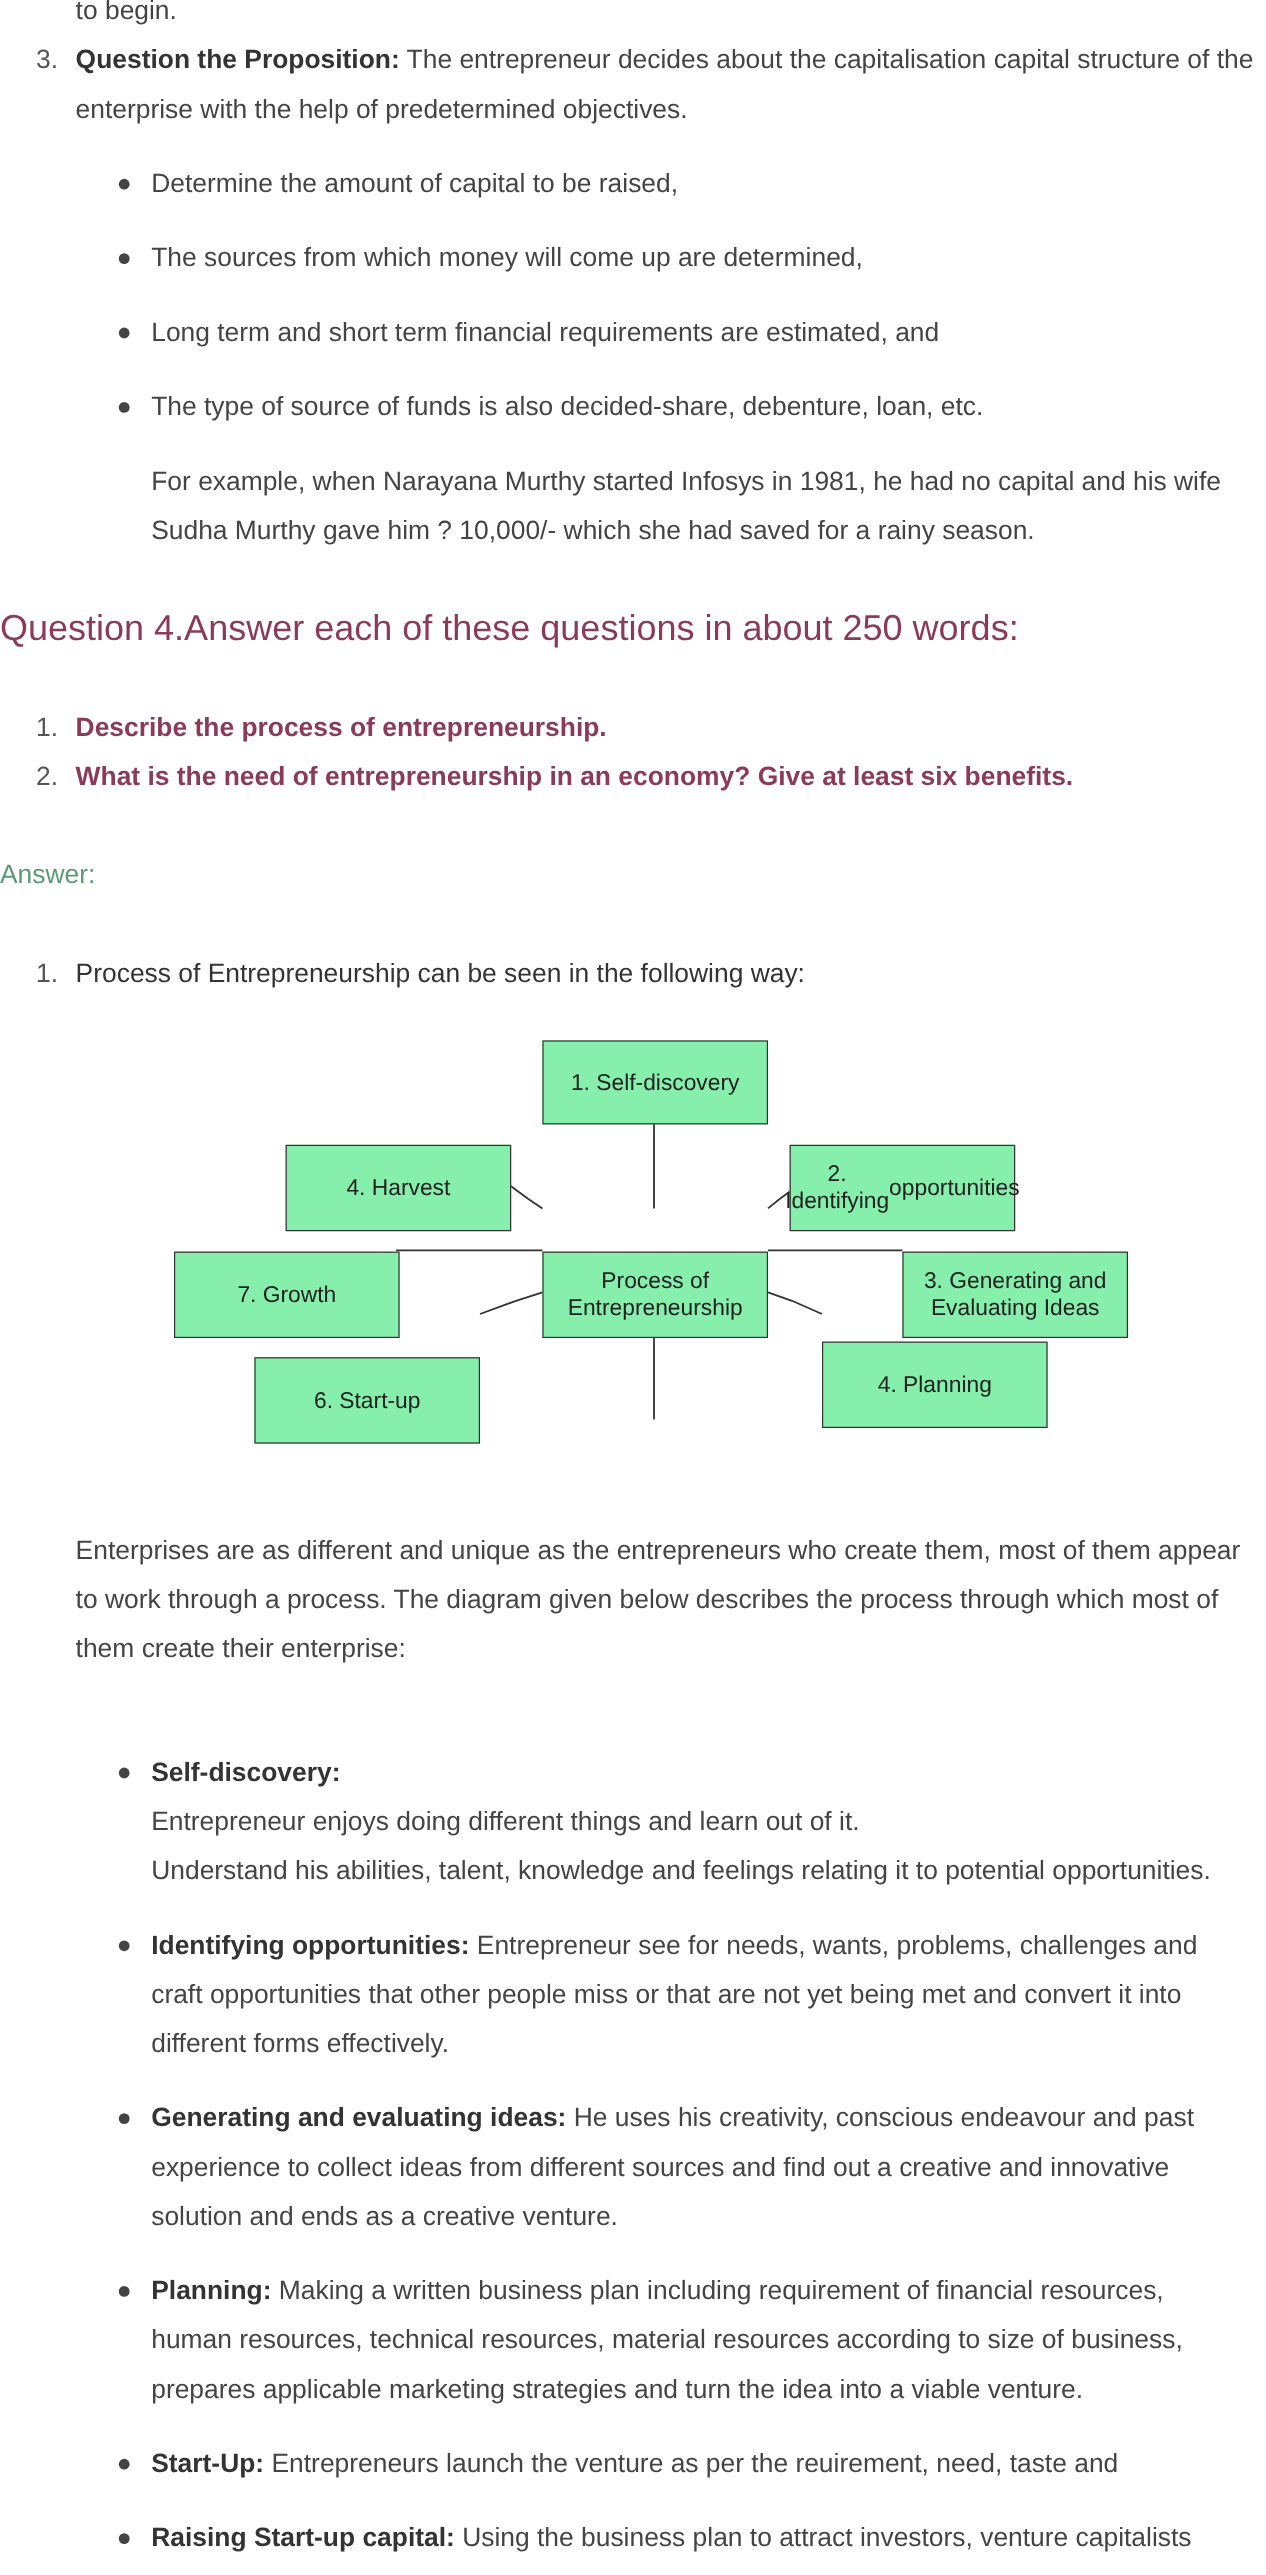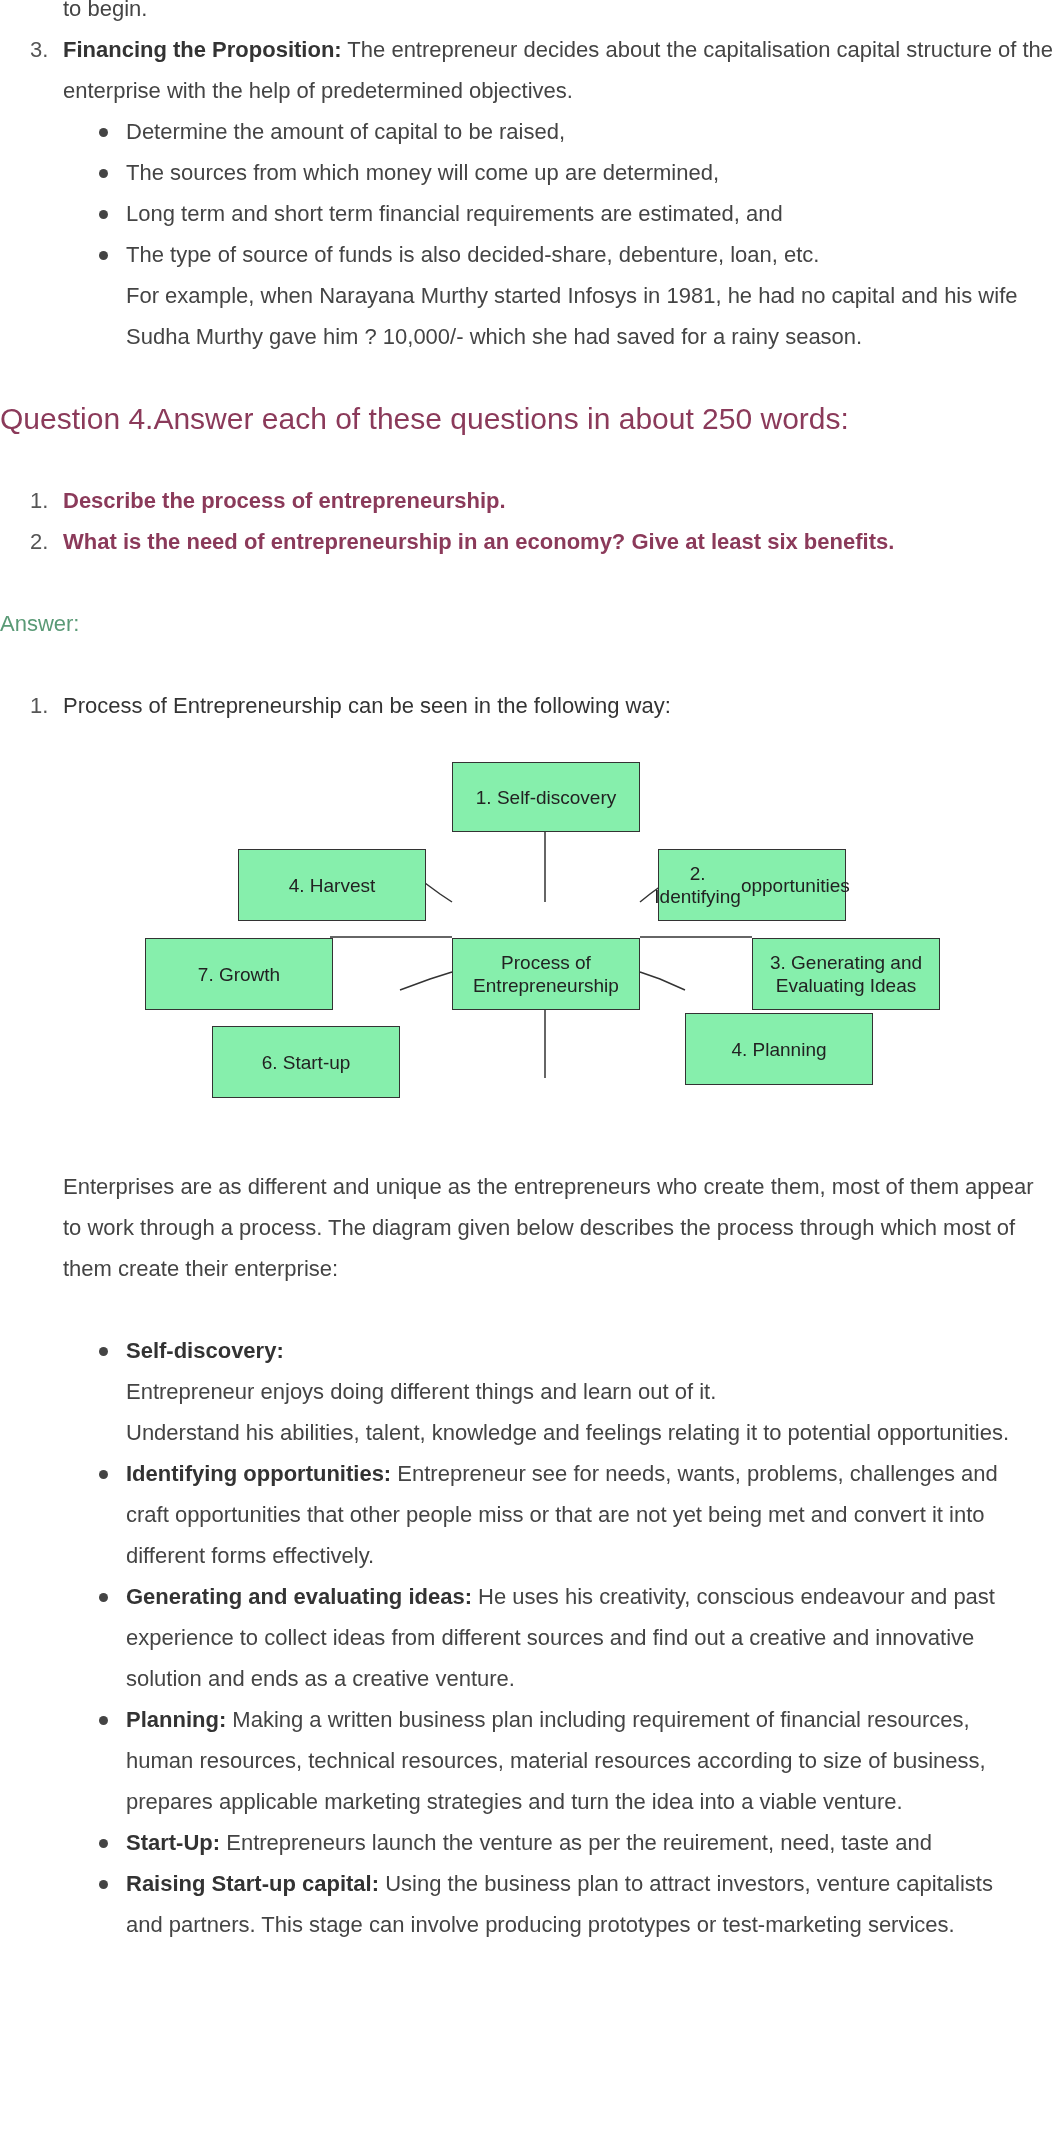--- a/index.html
+++ b/index.html
@@ -8,21 +8,21 @@
     font-family: "Liberation Sans", "DejaVu Sans", sans-serif;
     color: #3b3b3b; font-size: 22px; line-height: 41px;
   }
   .page { position: absolute; left: 0; top: -12px; width: 1055px; }
   p, ol, ul { margin: 0; padding: 0; }
   .light { font-weight: 300; color: #444; }
   .b { font-weight: bold; color: #333; }
   .indent1 { padding-left: 63px; }
   .num-item { position: relative; padding-left: 63px; }
   .num-item .num { position: absolute; left: 30px; top: 0; color: #555; }
-  .bullet-item { position: relative; padding-left: 126px; }
+  .bullet-item { position: relative; padding-left: 126px; margin-top: 21px; }
   .bullet-item .dot { position: absolute; left: 99px; top: 17px; width: 9px; height: 9px; border-radius: 50%; background: #444; }
   .heading-q { color: #8b3a5a; font-size: 30px; }
   .q-list-item { position: relative; padding-left: 63px; color: #8b3a5a; font-weight: bold; }
   .q-list-item .num { position: absolute; left: 30px; color: #555; font-weight: normal; }
   .answer { color: #5a9a76; }
   .diagram { position: relative; width: 1055px; height: 440px; }
   .box {
     position: absolute; border: 1.5px solid #333; background: #86efac;
     font-family: "Liberation Sans", sans-serif; font-size: 19px; line-height: 23px;
     color: #222; display: flex; align-items: center; justify-content: center; text-align: center; margin-top: 36px;
@@ -31,21 +31,21 @@
 </style>
 </head>
 <body>
 
 <div class="page">
 
   <p class="indent1 light">to begin.</p>
 
   <div class="num-item">
     <span class="num light">3.</span>
-    <span class="b">Financing the Proposition:</span><span class="light"> The entrepreneur decides about the capitalisation capital structure of the enterprise with the help of predetermined objectives.</span>
+    <span class="b">Question the Proposition:</span><span class="light"> The entrepreneur decides about the capitalisation capital structure of the enterprise with the help of predetermined objectives.</span>
   </div>
 
   <div>
     <div class="bullet-item light"><span class="dot"></span><span>Determine the amount of capital to be raised,</span></div>
     <div class="bullet-item light"><span class="dot"></span><span>The sources from which money will come up are determined,</span></div>
     <div class="bullet-item light"><span class="dot"></span><span>Long term and short term financial requirements are estimated, and</span></div>
     <div class="bullet-item light"><span class="dot"></span><span>The type of source of funds is also decided-share, debenture, loan, etc.</span></div>
     <div class="bullet-item light">For example, when Narayana Murthy started Infosys in 1981, he had no capital and his wife Sudha Murthy gave him ? 10,000/- which she had saved for a rainy season.</div>
   </div>
 

